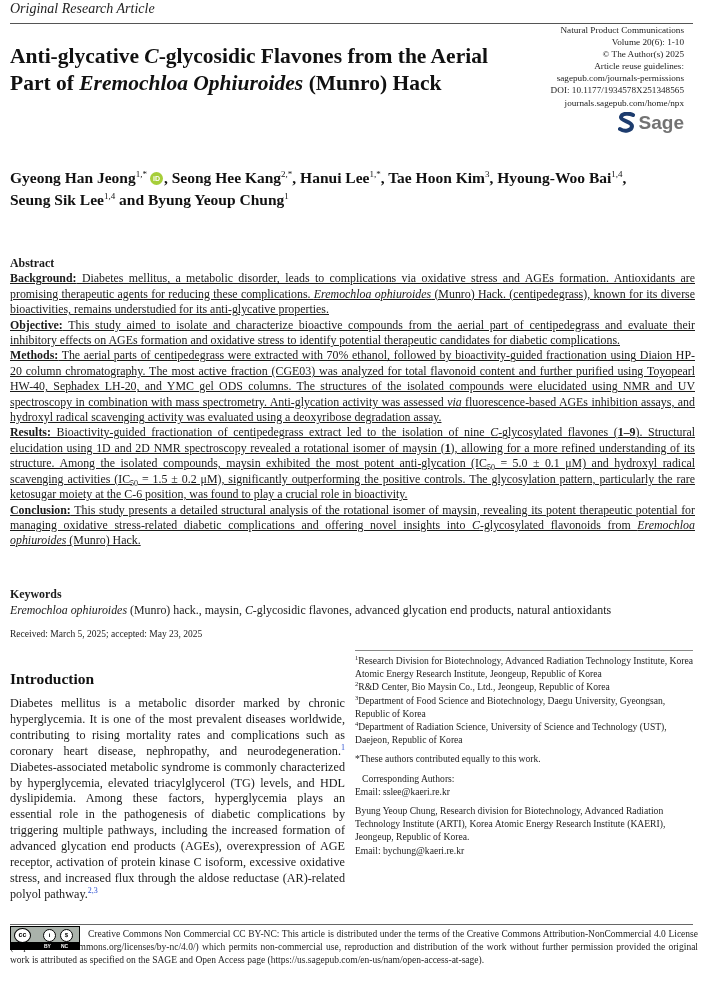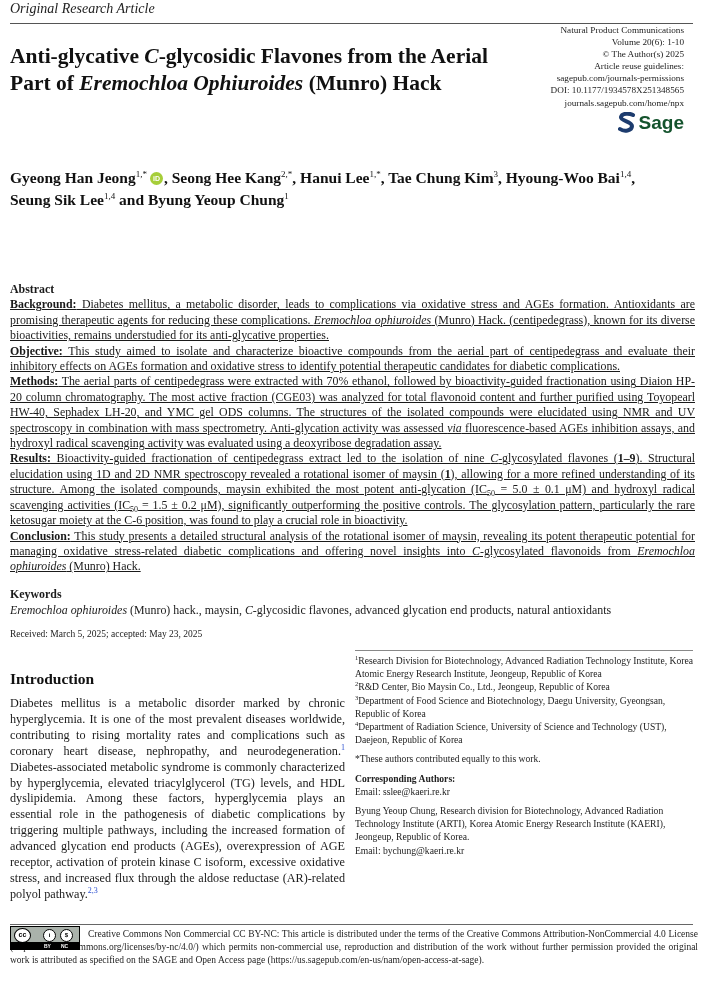--- a/index.html
+++ b/index.html
@@ -10,42 +10,42 @@
   .abs { position: absolute; }
   .article-type { left: 10px; top: 1px; font-size: 14px; font-style: italic; color: #222; }
   .top-rule { left: 10px; top: 23px; width: 683px; height: 1px; background: #555; }
   .title {
     left: 10px; top: 43px; width: 520px; font-size: 21.5px; font-weight: bold; line-height: 27px; color: #111;
   }
   .title i { font-weight: bold; }
   .meta {
     right: 20px; top: 24px; width: 220px; text-align: right; font-size: 9.2px; line-height: 12.1px; color: #222;
   }
-  .sage-logo { right: 20px; top: 112px; display: flex; align-items: center; gap: 3px; color: #14532d; font-family: "Liberation Sans", sans-serif; font-weight: bold; font-size: 19px; }
+  .sage-logo { right: 20px; top: 112px; display: flex; align-items: center; gap: 3px; color: #737373; font-family: "Liberation Sans", sans-serif; font-weight: bold; font-size: 19px; }
   .sage-s { width: 18px; height: 22px; }
   .authors { left: 10px; top: 167px; width: 690px; font-size: 15.5px; font-weight: bold; line-height: 22px; color: #111; }
   .authors sup { font-size: 9px; font-weight: normal; vertical-align: 6px; line-height: 0; }
   .orcid { display: inline-block; width: 13px; height: 13px; border-radius: 50%; background: #a6ce39; color: #fff; font-size: 7px; font-family: "Liberation Sans", sans-serif; text-align: center; line-height: 13px; vertical-align: 2px; margin: 0 1px 0 3px; font-weight: bold; }
   .abstract { left: 10px; top: 256px; width: 685px; font-size: 11.9px; line-height: 15.4px; text-align: justify; color: #1a1a1a; }
-  .abstract .h { font-weight: bold; display: block; margin-top: 26px; }
+  .abstract .h { font-weight: bold; display: block; }
   .abstract p { margin: 0; text-decoration: underline; }
   .abstract b { font-weight: bold; }
   .abstract sub { font-size: 8px; line-height: 0; }
   .keywords { left: 10px; top: 587px; width: 685px; font-size: 11.9px; line-height: 15.5px; }
   .keywords .h { font-weight: bold; display: block; }
   .received { left: 10px; top: 629px; font-size: 9.5px; color: #222; }
   .mid-rule { left: 355px; top: 650px; width: 338px; height: 1px; background: #888; }
   .intro-h { left: 10px; top: 670px; font-size: 15.5px; font-weight: bold; color: #111; }
   .intro { left: 10px; top: 696px; width: 335px; font-size: 12.2px; line-height: 15.9px; text-align: justify; }
   .intro sup { color: #2c4fd0; font-size: 8px; line-height: 0; }
   .affil { left: 355px; top: 654px; width: 340px; font-size: 9.6px; line-height: 13.2px; color: #222; }
   .affil p { margin: 0; }
   .affil sup { font-size: 6.5px; line-height: 0; }
   .affil .gap { margin-top: 6px; }
-  .affil b { font-weight: bold; }
+  .affil b { font-weight: normal; margin-left: 7px; }
   .bottom-rule { left: 10px; top: 924px; width: 683px; height: 1px; background: #666; }
   .cc-badge { left: 10px; top: 926px; width: 70px; height: 24px; background: #aab2ab; border: 1px solid #000; box-sizing: border-box; }
   .cc-badge .strip { position: absolute; left: 0; right: 0; bottom: 0; height: 7px; background: #000; color: #fff; font-family: "Liberation Sans", sans-serif; font-size: 5px; font-weight: bold; }
   .cc-badge .strip span { position: absolute; top: 0.5px; }
   .cc-circ { position: absolute; top: 2px; width: 13px; height: 13px; border-radius: 50%; background: #fff; border: 1.5px solid #000; box-sizing: border-box; font-family: "Liberation Sans", sans-serif; font-size: 6px; font-weight: bold; text-align: center; line-height: 10px; color: #000; }
   .license { left: 10px; top: 928px; width: 688px; font-size: 9.5px; line-height: 13.1px; color: #222; text-indent: 78px; text-align: justify; }
 </style>
 </head>
 <body>
 
@@ -65,21 +65,21 @@
 </div>
 
 <div class="abs sage-logo">
   <svg class="sage-s" viewBox="0 0 18 22">
     <path d="M15 3 C11 1, 4 1, 3 5 C2 9, 14 9, 14 14 C14 19, 6 20, 2 17" fill="none" stroke="#1d3c6e" stroke-width="4" stroke-linecap="round"></path>
   </svg>
   <span>Sage</span>
 </div>
 
 <div class="abs authors">
-  <span>Gyeong Han Jeong</span><sup>1,*</sup><span class="orcid">iD</span>, <span>Seong Hee Kang</span><sup>2,*</sup>, <span>Hanui Lee</span><sup>1,*</sup>, <span>Tae Chung Kim</span><sup>3</sup>, <span>Hyoung-Woo Bai</span><sup>1,4</sup>,<br>
+  <span>Gyeong Han Jeong</span><sup>1,*</sup><span class="orcid">iD</span>, <span>Seong Hee Kang</span><sup>2,*</sup>, <span>Hanui Lee</span><sup>1,*</sup>, <span>Tae Hoon Kim</span><sup>3</sup>, <span>Hyoung-Woo Bai</span><sup>1,4</sup>,<br>
   <span>Seung Sik Lee</span><sup>1,4</sup> <span style="font-weight:bold">and</span> <span>Byung Yeoup Chung</span><sup>1</sup>
 </div>
 
 <div class="abs abstract">
   <span class="h">Abstract</span>
   <p><b>Background:</b><span> Diabetes mellitus, a metabolic disorder, leads to complications via oxidative stress and AGEs formation. Antioxidants are promising therapeutic agents for reducing these complications. </span><i>Eremochloa ophiuroides</i><span> (Munro) Hack. (centipedegrass), known for its diverse bioactivities, remains understudied for its anti-glycative properties.</span></p>
   <p><b>Objective:</b><span> This study aimed to isolate and characterize bioactive compounds from the aerial part of centipedegrass and evaluate their inhibitory effects on AGEs formation and oxidative stress to identify potential therapeutic candidates for diabetic complications.</span></p>
   <p><b>Methods:</b><span> The aerial parts of centipedegrass were extracted with 70% ethanol, followed by bioactivity-guided fractionation using Diaion HP-20 column chromatography. The most active fraction (CGE03) was analyzed for total flavonoid content and further purified using Toyopearl HW-40, Sephadex LH-20, and YMC gel ODS columns. The structures of the isolated compounds were elucidated using NMR and UV spectroscopy in combination with mass spectrometry. Anti-glycation activity was assessed </span><i>via</i><span> fluor­escence-based AGEs inhibition assays, and hydroxyl radical scavenging activity was evaluated using a deoxyribose degradation assay.</span></p>
   <p><b>Results:</b><span> Bioactivity-guided fractionation of centipedegrass extract led to the isolation of nine </span><i>C</i><span>-glycosylated flavones (</span><b>1–9</b><span>). Structural elucidation using 1D and 2D NMR spectroscopy revealed a rotational isomer of maysin (</span><b>1</b><span>), allowing for a more refined understanding of its structure. Among the isolated compounds, maysin exhibited the most potent anti-glycation (IC</span><sub>50</sub><span> = 5.0 ± 0.1 μM) and hydroxyl radical scavenging activities (IC</span><sub>50</sub><span> = 1.5 ± 0.2 μM), significantly outperforming the positive controls. The gly­cosylation pattern, particularly the rare ketosugar moiety at the C-6 position, was found to play a crucial role in bioactivity.</span></p>
   <p><b>Conclusion:</b><span> This study presents a detailed structural analysis of the rotational isomer of maysin, revealing its potent therapeutic potential for managing oxidative stress-related diabetic complications and offering novel insights into </span><i>C</i><span>-glycosylated flavonoids from </span><i>Eremochloa ophiuroides</i><span> (Munro) Hack.</span></p>

